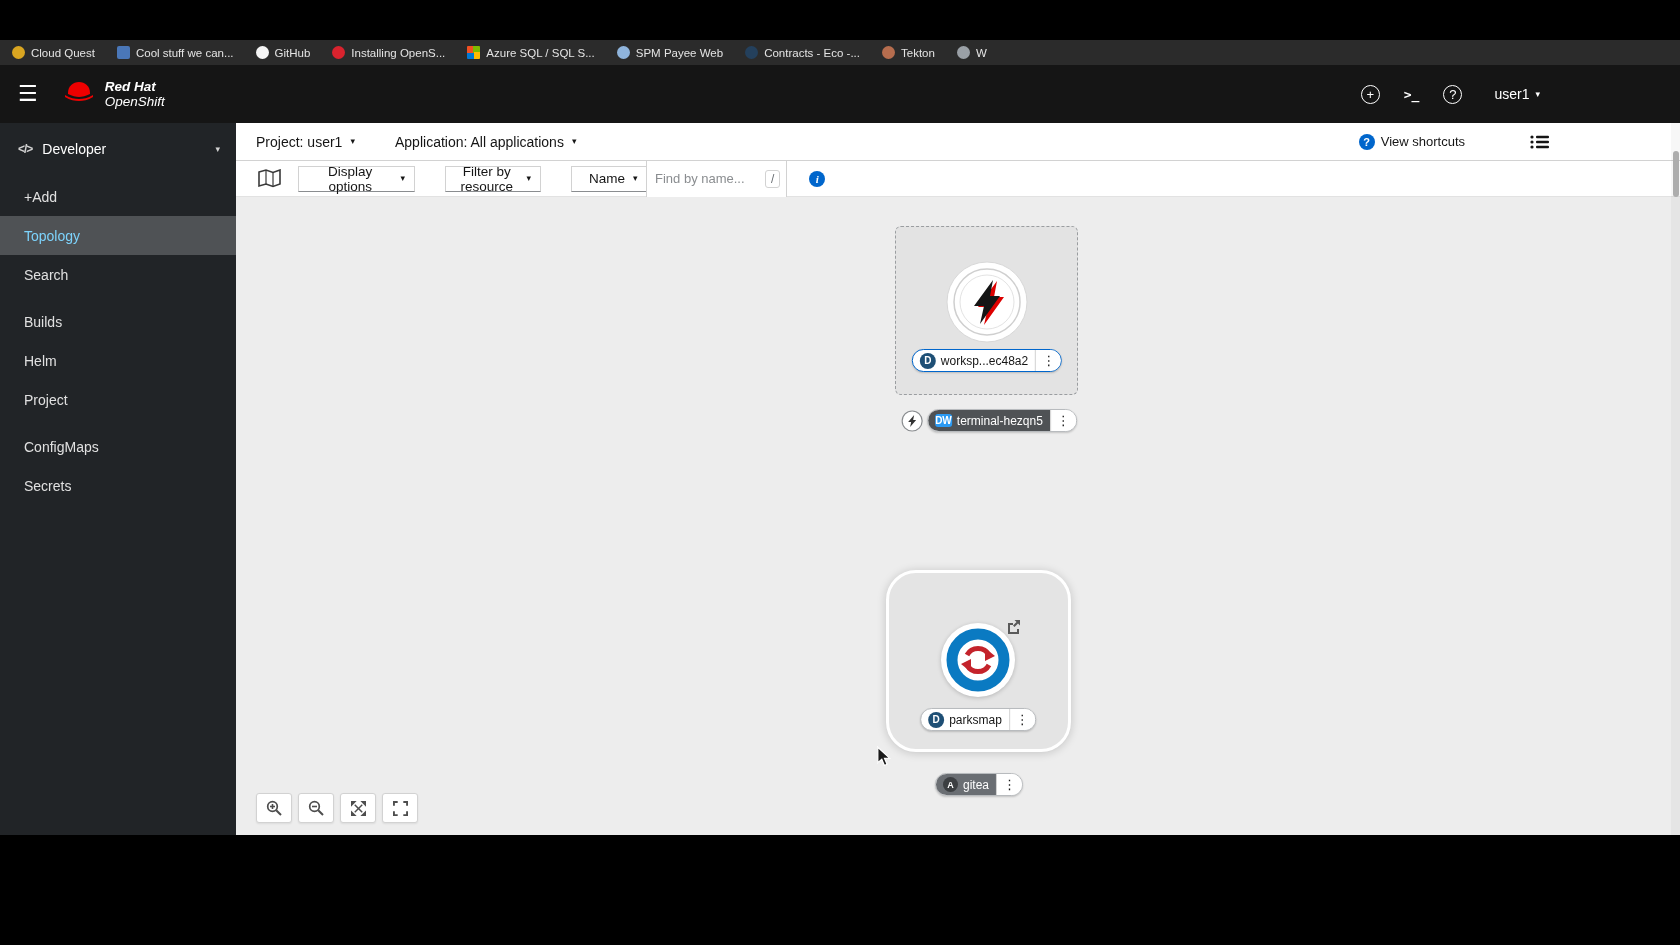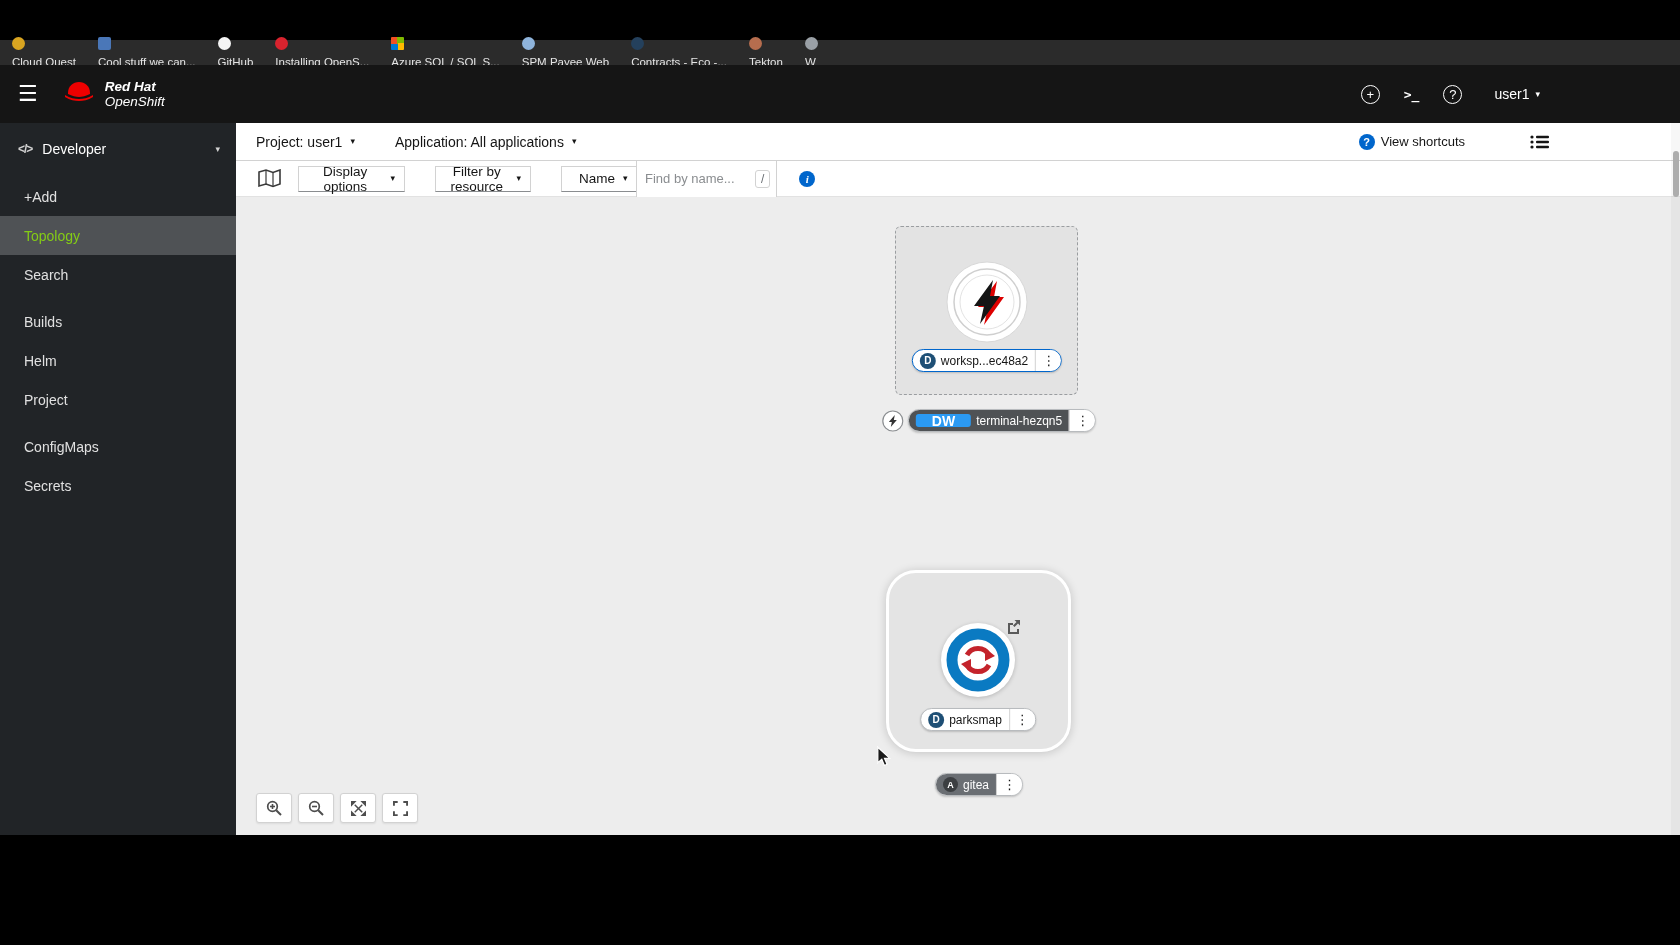--- a/index.html
+++ b/index.html
@@ -3,21 +3,21 @@
 <meta charset="utf-8">
 <style>
   * { box-sizing: border-box; }
   html,body { margin:0; padding:0; background:#000; }
   body { width:1680px; height:945px; font-family:"Liberation Sans", sans-serif; position:relative; overflow:hidden; }
   .screen { position:absolute; inset:0; background:#000; }
 
   
   .bookmarks-bar { position:absolute; top:40px; left:0; right:0; height:25px;
     background:var(--bookmark-bar-bg,#2b2b2b); display:flex; align-items:center; gap:22px; padding:0 12px; }
-  .bookmark { display:flex; gap:6px; color:#e4e4e4; font-size:11.5px; cursor:default; white-space:nowrap;flex-direction:column; }
+  .bookmark { display:flex; align-items:center; gap:6px; color:#e4e4e4; font-size:11.5px; cursor:default; white-space:nowrap; }
   .favicon { width:13px; height:13px; border-radius:50%; flex:0 0 auto; }
   .favicon.square { border-radius:2px; }
   .favicon.ms { background:conic-gradient(#7fba00 0 25%, #ffb900 0 50%, #0078d4 0 75%, #f25022 0); border-radius:1px; }
 
   
   .masthead { position:absolute; top:65px; left:0; right:0; height:58px;
     background:var(--masthead-bg,#151515); display:flex; align-items:center; }
   .hamburger { color:#fff; font-size:22px; margin-left:18px; line-height:1; cursor:pointer; }
   .brand { display:flex; align-items:flex-start; gap:9px; margin-left:24px;font-style:italic; }
   .brand-text { color:#fff; line-height:15px; font-size:13.5px; }
@@ -30,42 +30,42 @@
   .caret { font-size:9px; line-height:1; }
 
   
   .sidebar { position:absolute; top:123px; left:0; width:236px; height:712px;
     background:var(--sidebar-bg,#212427); color:#e8e8e8; }
   .perspective { display:flex; align-items:center; gap:10px; padding:18px 16px 14px 18px; font-size:14px; color:#fff; cursor:pointer; }
   .perspective .code-glyph { color:#d2d2d2; font-size:12px; font-weight:bold; letter-spacing:-1px; }
   .perspective .caret { margin-left:auto; color:#d2d2d2; }
   .nav-list { list-style:none; margin:6px 0 0 0; padding:0; }
   .nav-item { height:39px; display:flex; align-items:center; padding-left:24px; font-size:14px; color:#e0e0e0; cursor:pointer; }
-  .nav-item.active { background:var(--sidebar-active-bg,#4f5255); color:#84cc16; }
+  .nav-item.active { background:var(--sidebar-active-bg,#4f5255); color:#7dd3fc; }
   .nav-gap { margin-top:8px; }
 
   
   .main { position:absolute; top:123px; left:236px; right:0; height:712px; background:var(--canvas-bg,#ededed); }
 
   .context-bar { position:relative; height:38px; background:#fff; border-bottom:1px solid #d2d2d2;
     display:flex; align-items:center; font-size:14px; color:#151515; }
   .ctx-select { display:flex; align-items:center; gap:8px; cursor:pointer; position:absolute; }
   .ctx-project { left:20px; }
   .ctx-app { left:159px; }
   .ctx-right { position:absolute; right:130px; display:flex; align-items:center; gap:65px; }
   .view-shortcuts { display:flex; align-items:center; gap:6px; font-size:13px; cursor:pointer; }
   .q-circle { width:16px; height:16px; border-radius:50%; background:var(--accent,#06c); color:#fff;
     font-size:11px; font-weight:bold; display:flex; align-items:center; justify-content:center; }
   .list-icon { cursor:pointer; display:flex; }
 
   .toolbar { height:36px; background:#fff; border-bottom:1px solid #e2e2e2; display:flex; align-items:center; }
   .map-icon { margin-left:22px; display:flex; cursor:pointer; }
   .pf-select { display:flex; align-items:center; gap:8px; height:26px; padding:0 9px; background:#fff;
     border:1px solid #d2d2d2; border-bottom-color:#8a8d90; font-size:13.5px; color:#151515; cursor:pointer; }
-  .sel-display { margin-left:16px; width:107px; }
+  .sel-display { margin-left:16px; width:117px; }
   .sel-filter { margin-left:30px; width:96px; }
   .name-group { display:flex; align-items:center; margin-left:30px; }
   .sel-name { width:76px; }
   .pf-select .caret { margin-left:auto; color:#151515; }
   .find-wrap { display:flex; align-items:center; height:42px; background:#fff; border:1px solid #d2d2d2;
     border-bottom-color:#8a8d90; margin-left:-1px; }
   .find-input { border:none; outline:none; width:118px; padding:0 8px; font-size:13px; font-family:inherit; color:#151515; }
   .find-input::placeholder { color:#8a8d90; }
   .slash-hint { border:1px solid #d2d2d2; border-radius:3px; padding:0 5px; margin-right:6px;
     font-size:12px; color:#6a6e73; line-height:16px; }
@@ -84,21 +84,21 @@
     overflow:hidden; border:1px solid #b8bbbe; background:#fff; font-size:12px; align-items:stretch;
     box-shadow:0 1px 2px rgba(0,0,0,.18); cursor:pointer; white-space:nowrap; }
   .node-label.selected { border-color:var(--accent,#06c); }
   .pill-main { display:flex; align-items:center; gap:5px; padding:0 7px; color:#151515; }
   .pill-kebab { display:flex; align-items:center; padding:0 6px; border-left:1px solid #d2d2d2; background:#fff;
     color:#151515; font-size:13px; cursor:pointer; }
   .dark1 .pill-main { background:#4f5255; color:#fff; }
   .dark2 .pill-main { background:#6a6e73; color:#fff; }
   .badge { display:flex; align-items:center; justify-content:center; color:#fff; font-weight:bold; flex:0 0 auto; }
   .badge-d { width:16px; height:16px; border-radius:50%; background:var(--badge-deployment,#1e4f75); font-size:10px; }
-  .badge-dw { height:13px; padding:0 16px; border-radius:3px; background:var(--badge-devworkspace,#2b9af3); font-size:14px;text-align:center; }
+  .badge-dw { height:13px; padding:0 0; border-radius:3px; background:var(--badge-devworkspace,#2b9af3); font-size:10px;text-align:center; }
   .badge-a { width:15px; height:15px; border-radius:50%; background:var(--badge-gray,#3c3f42); font-size:9px; }
 
   .terminal-wrap { position:absolute; left:753px; top:212px; transform:translateX(-50%);
     display:flex; align-items:center; gap:4px; }
   .terminal-wrap .node-label { position:static; transform:none; }
   .decorator { display:flex; }
 
   .app-group { position:absolute; left:650px; top:373px; width:185px; height:182px; background:#e4e4e4;
     border:3px solid #fff; border-radius:30px; box-shadow:0 1px 10px rgba(0,0,0,.18); cursor:pointer; }
   .parksmap-icon { position:absolute; left:702px; top:423px; filter:drop-shadow(0 1px 2px rgba(0,0,0,.2)); cursor:pointer; }

